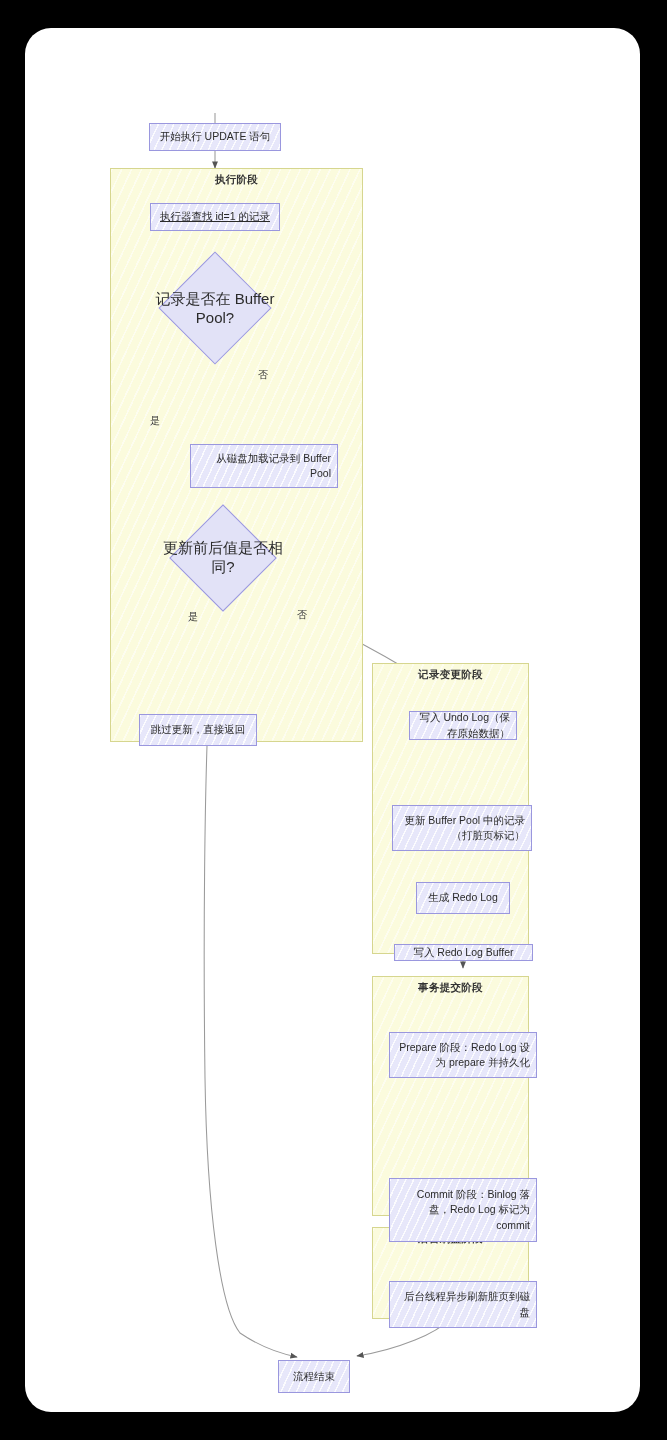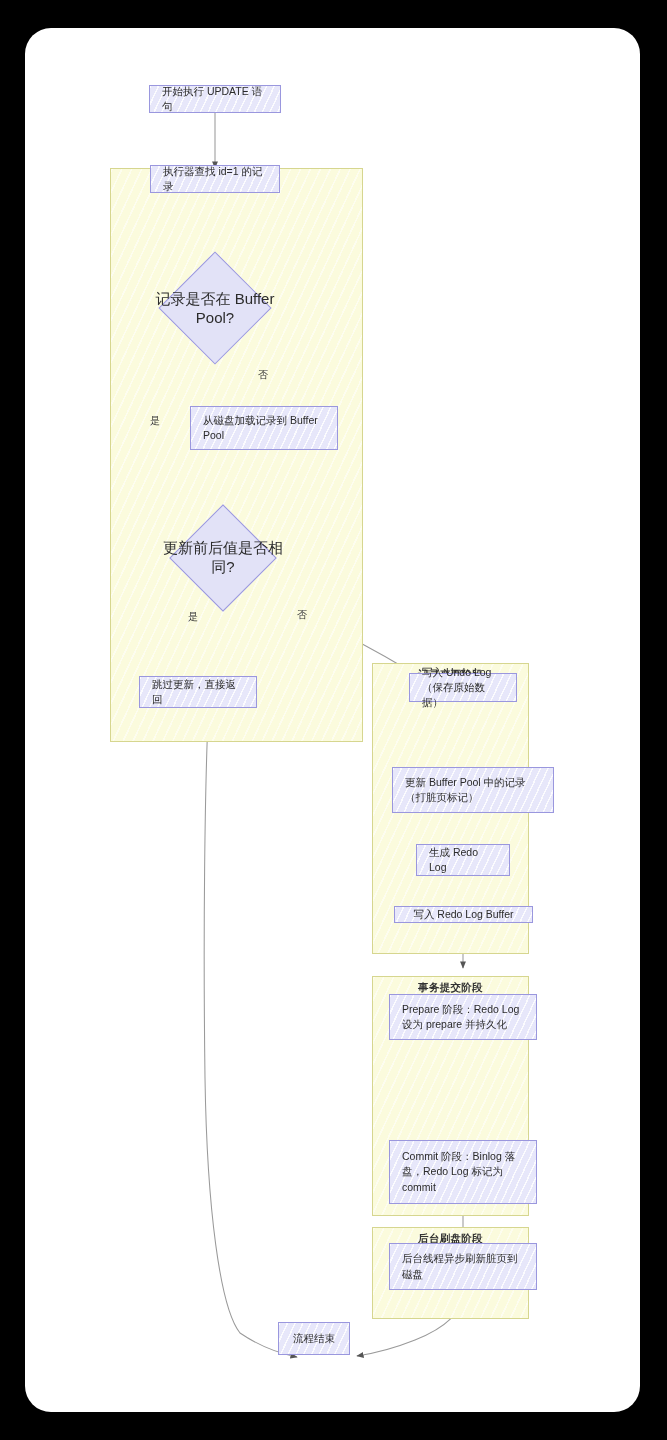--- a/index.html
+++ b/index.html
@@ -3,22 +3,22 @@
 <meta charset="utf-8">
 <style>
   html,body{margin:0;padding:0;background:#000;}
   body{width:667px;height:1440px;font-family:"Liberation Sans","DejaVu Sans",sans-serif;}
   #card{position:absolute;left:25px;top:28px;width:615px;height:1384px;background:#fff;border-radius:26px;overflow:hidden;}
   #stage{position:absolute;left:0;top:0;width:615px;height:1384px;}
   svg{position:absolute;left:0;top:0;}
   .sg{position:absolute;background:#fbfbdd;border:1px solid #d6d68f;box-sizing:border-box;}
   .sg-title{position:absolute;left:0;right:0;top:4px;text-align:center;font-size:10.5px;font-weight:bold;color:#333;letter-spacing:.3px;}
   .node{position:absolute;background:#e7e7fa;border:1px solid #9a97de;box-sizing:border-box;
-        display:flex;align-items:center;justify-content:center;text-align:left;
-        font-size:10.5px;color:#2b2b2b;line-height:1.45;padding:2px 12px;}
+        display:flex;align-items:center;justify-content:center;text-align:right;
+        font-size:10.5px;color:#2b2b2b;line-height:1.45;padding:2px 6px;margin-top:38px;}
   .hatch{background-image:repeating-linear-gradient(115deg,rgba(255,255,255,.85) 0 1.4px,rgba(255,255,255,0) 1.4px 7px);}
   .sghatch{background-image:repeating-linear-gradient(115deg,rgba(255,255,255,.55) 0 1.6px,rgba(255,255,255,0) 1.6px 9px);}
   .diamond{position:absolute;}
   .diamond .dshape{position:absolute;left:0;top:0;width:100%;height:100%;background:#e2e2f7;border:1px solid #9a97de;
         transform:rotate(45deg);box-sizing:border-box;}
   .diamond .dlabel{position:absolute;left:-30px;right:-30px;top:50%;transform:translateY(-50%);
         text-align:center;font-size:15px;color:#2b2b2b;}
   .elabel{position:absolute;font-size:10px;color:#333;}
 </style>
 </head>
@@ -64,39 +64,39 @@
     <div class="sg sghatch" style="left:347px;top:948px;width:157px;height:240px;">
       <div class="sg-title">事务提交阶段</div>
     </div>
 
     <div class="sg sghatch" style="left:347px;top:1199px;width:157px;height:92px;">
       <div class="sg-title">后台刷盘阶段</div>
     </div>
 
     <div class="node hatch" style="left:124px;top:57px;width:132px;height:28px;">开始执行 UPDATE 语句</div>
 
-    <div class="node hatch" style="left:125px;top:137px;width:130px;height:28px;">执行器查找 id=1 的记录</div>
+    <div class="node hatch" style="left:125px;top:137px;width:130px;height:28px;text-decoration:underline;">执行器查找 id=1 的记录</div>
 
     <div class="diamond" style="left:150px;top:240px;width:80px;height:80px;">
       <div class="dshape hatch"></div>
       <div class="dlabel">记录是否在 Buffer Pool?</div>
     </div>
 
     <div class="node hatch" style="left:165px;top:378px;width:148px;height:44px;">从磁盘加载记录到 Buffer Pool</div>
 
     <div class="diamond" style="left:160px;top:492px;width:76px;height:76px;">
       <div class="dshape hatch"></div>
       <div class="dlabel">更新前后值是否相同?</div>
     </div>
 
     <div class="node hatch" style="left:114px;top:648px;width:118px;height:32px;">跳过更新，直接返回</div>
 
     <div class="node hatch" style="left:384px;top:645px;width:108px;height:29px;">写入 Undo Log（保存原始数据）</div>
 
-    <div class="node hatch" style="left:367px;top:739px;width:162px;height:46px;">更新 Buffer Pool 中的记录（打脏页标记）</div>
+    <div class="node hatch" style="left:367px;top:739px;width:140px;height:46px;">更新 Buffer Pool 中的记录（打脏页标记）</div>
 
     <div class="node hatch" style="left:391px;top:816px;width:94px;height:32px;">生成 Redo Log</div>
 
     <div class="node hatch" style="left:369px;top:878px;width:139px;height:17px;">写入 Redo Log Buffer</div>
 
     <div class="node hatch" style="left:364px;top:966px;width:148px;height:46px;">Prepare 阶段：Redo Log 设为 prepare 并持久化</div>
 
 
     <div class="node hatch" style="left:364px;top:1112px;width:148px;height:64px;">Commit 阶段：Binlog 落盘，Redo Log 标记为 commit</div>
 

